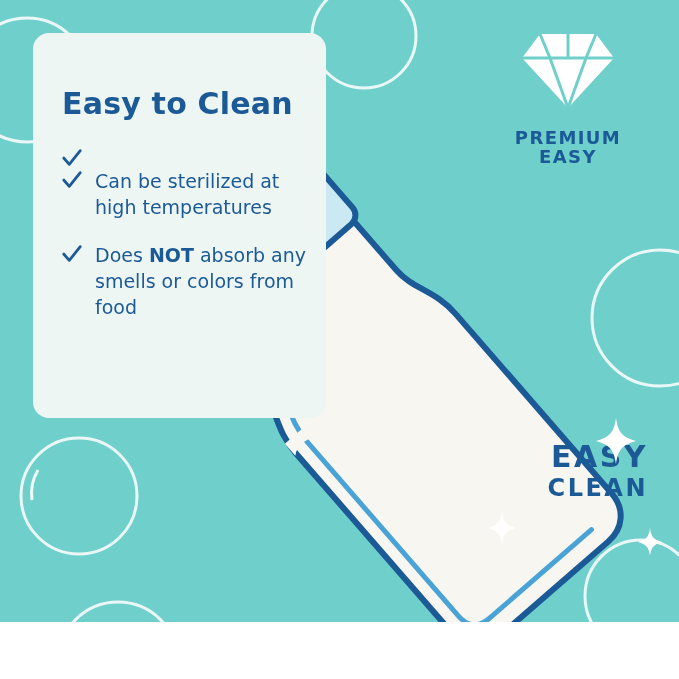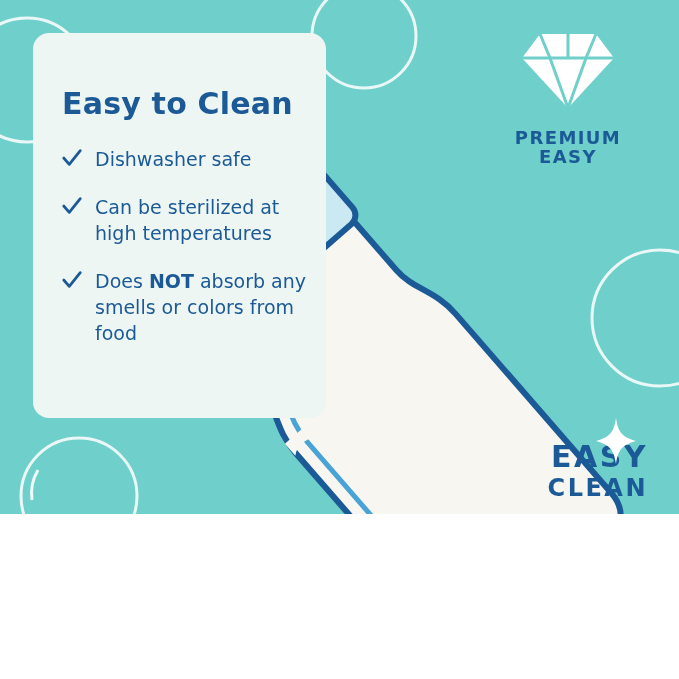--- a/index.html
+++ b/index.html
@@ -8,21 +8,21 @@
   }
   body {
     width: 679px;
     height: 679px;
     overflow: hidden;
     font-family: "DejaVu Sans", sans-serif;
   }
   #poster {
     position: relative;
     width: 679px;
-    height: 514px;
+    height: 622px;
     background: #6ecfcb;
     overflow: hidden;
   }
   .bg-layer {
     position: absolute;
     left: 0; top: 0;
     width: 679px;
     height: 679px;
   }
   
@@ -149,21 +149,20 @@
   <div class="info-card">
     <div class="card-title">Easy to Clean</div>
     <div class="bullets">
 
       <div class="bullet">
         <span class="check">
           <svg viewBox="0 0 24 24" width="22" height="22">
               <path d="M3 12 L9 19 L21 4" fill="none" stroke="#1b5a96" stroke-width="3" stroke-linecap="round" stroke-linejoin="round"></path>
             </svg>
         </span>
-        <span>Dishwasher safe</span>
       </div>
 
       <div class="bullet">
         <span class="check">
           <svg viewBox="0 0 24 24" width="22" height="22">
               <path d="M3 12 L9 19 L21 4" fill="none" stroke="#1b5a96" stroke-width="3" stroke-linecap="round" stroke-linejoin="round"></path>
             </svg>
         </span>
         <span>Can be sterilized at high temperatures</span>
       </div>

